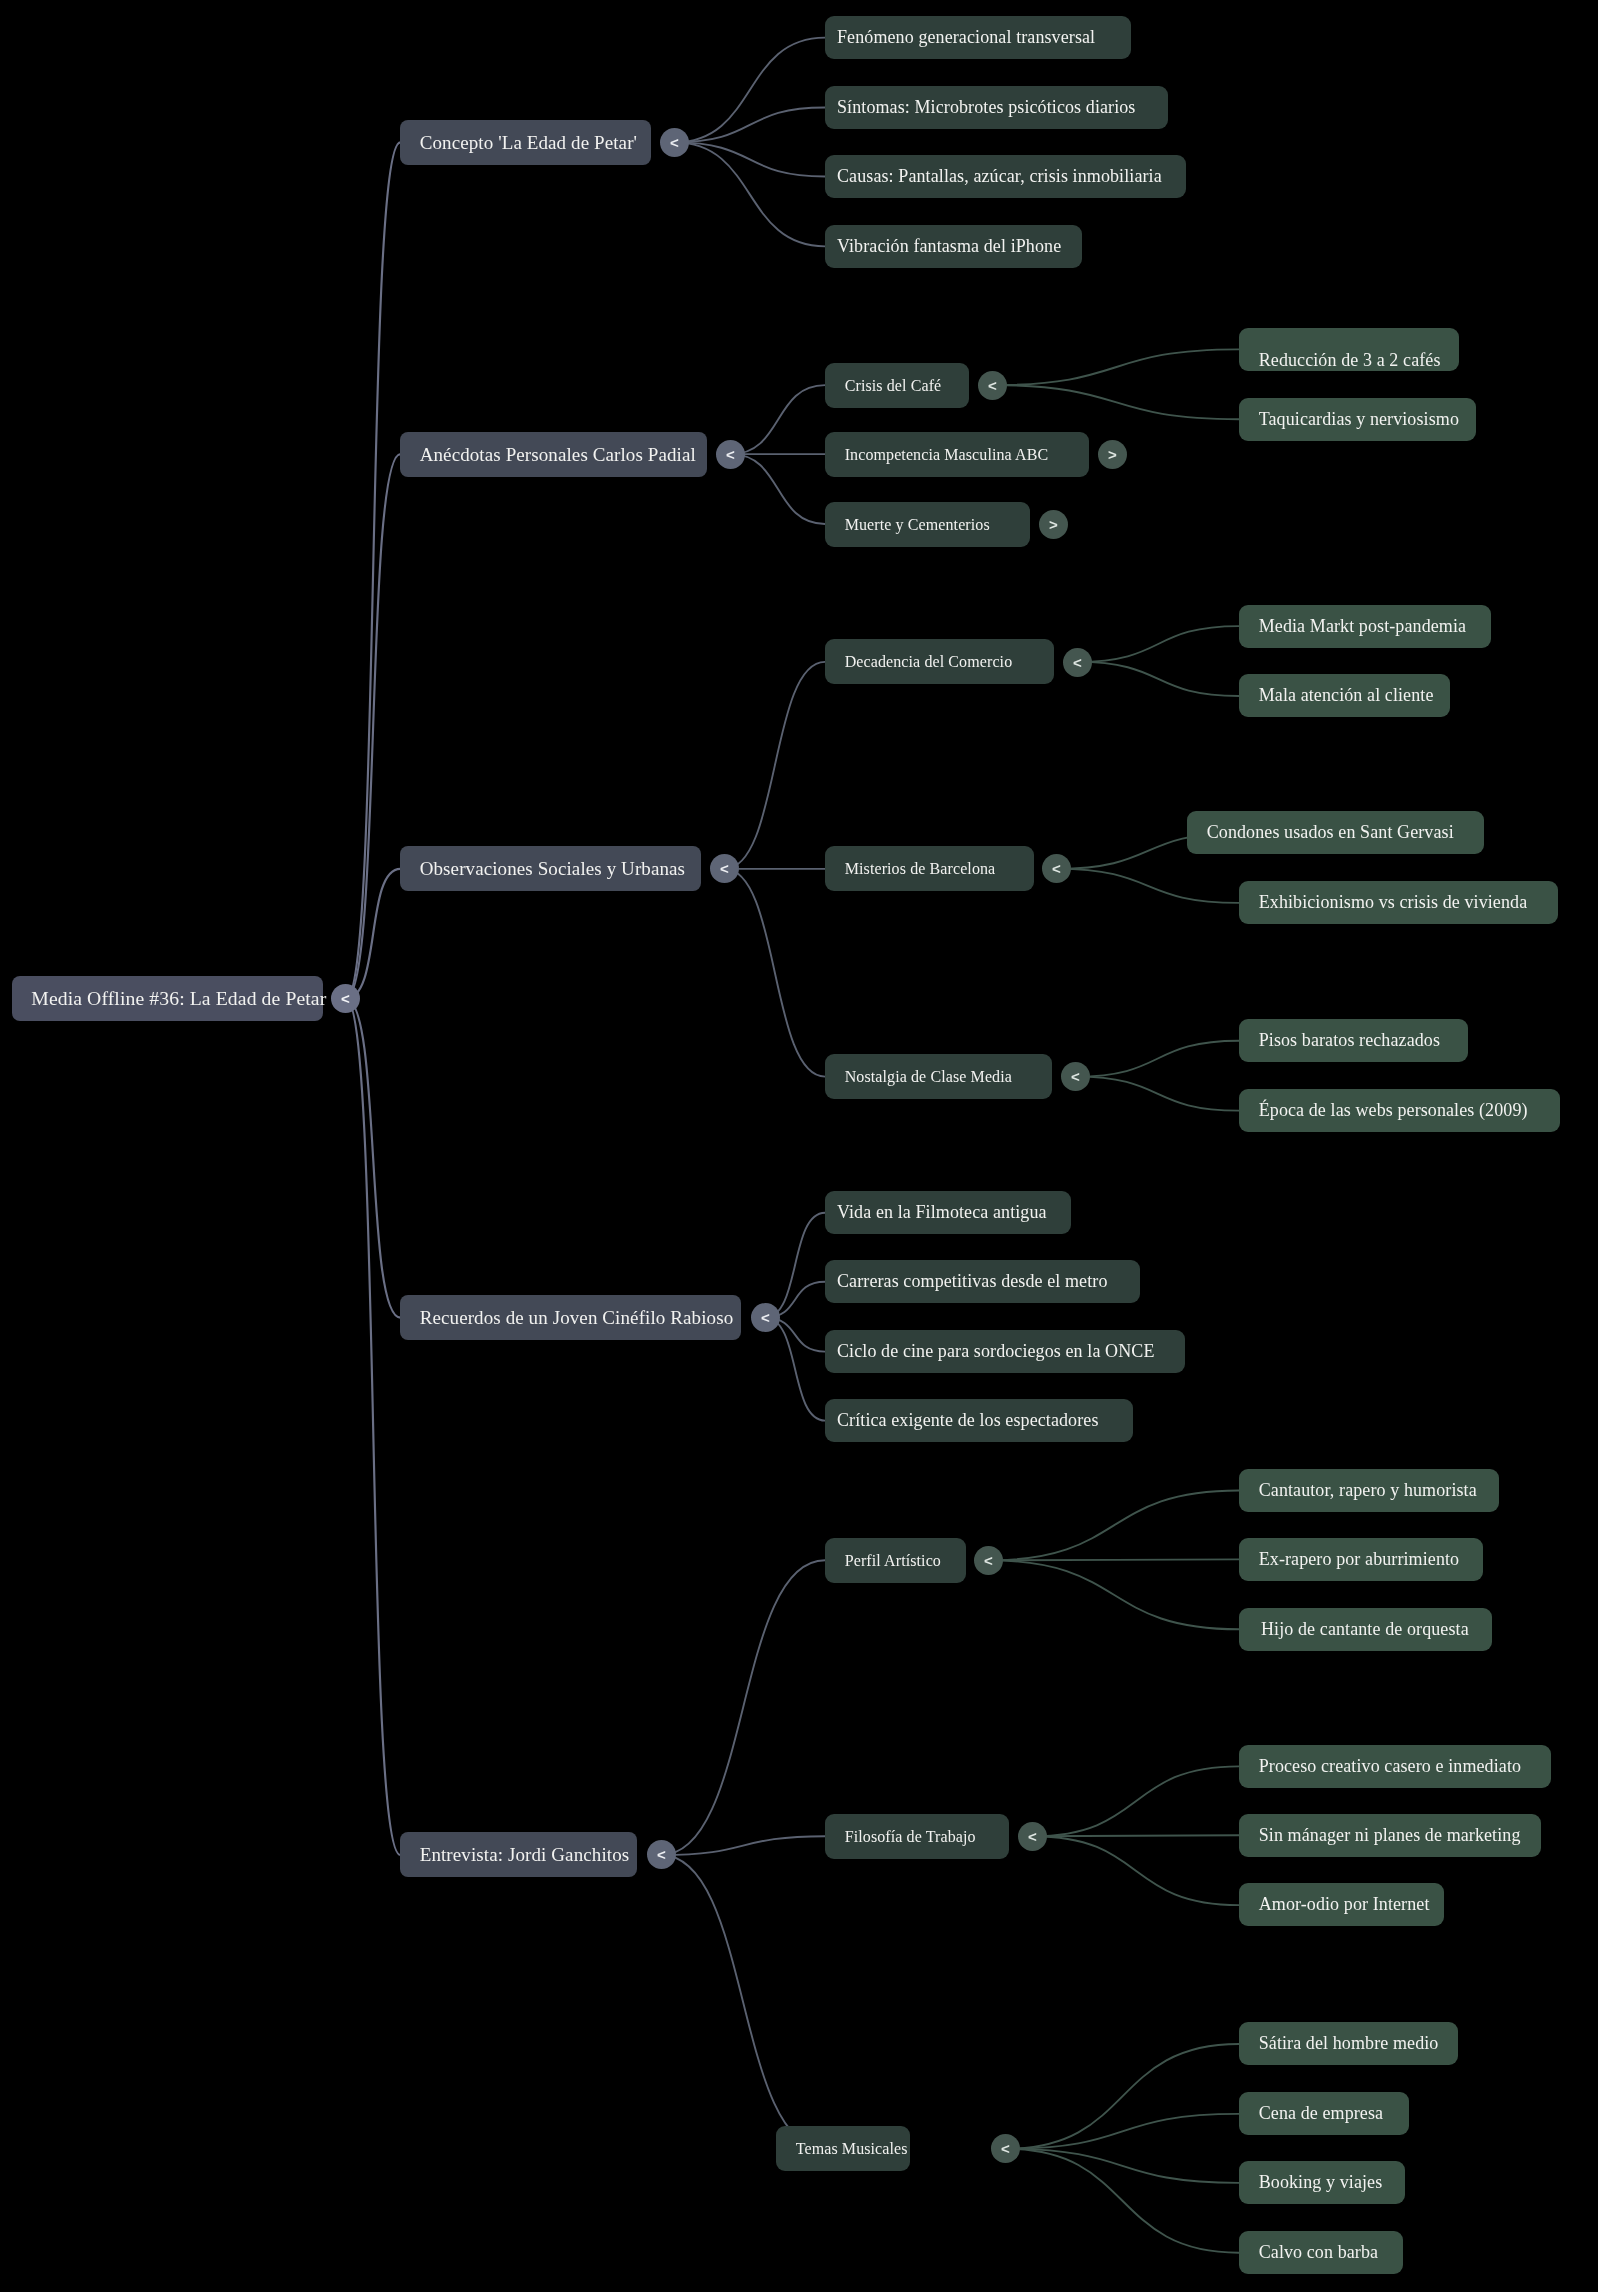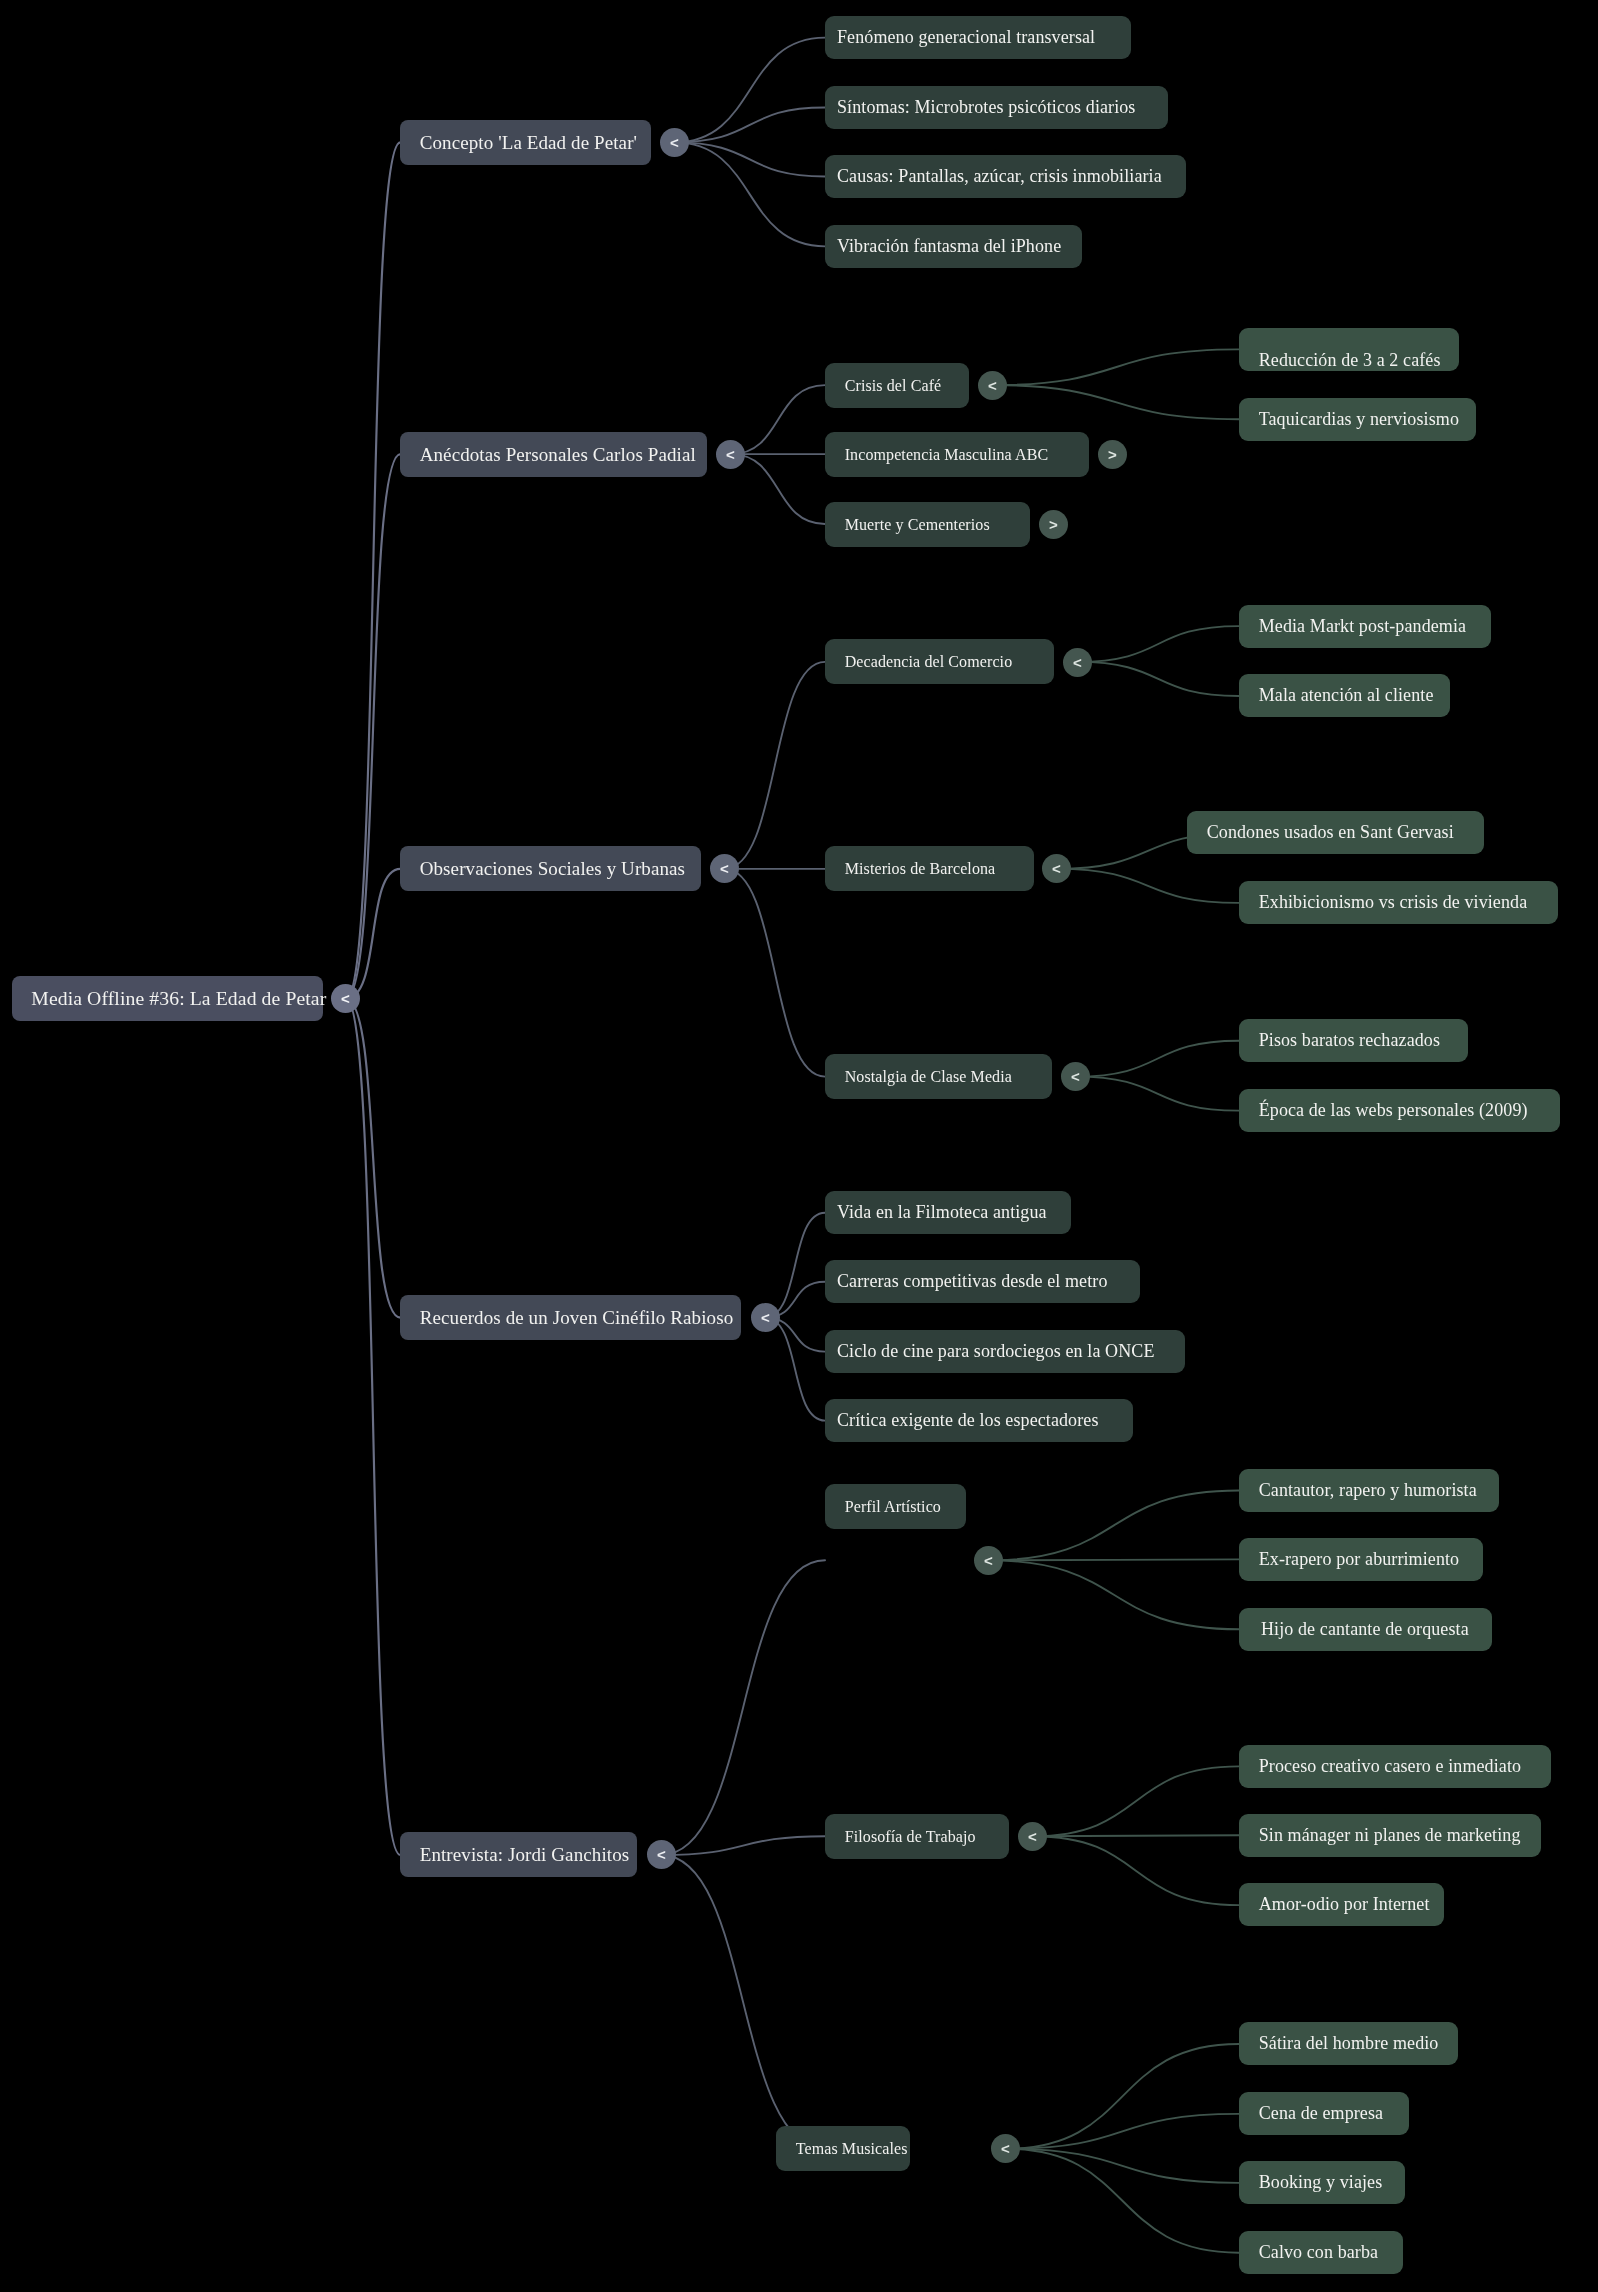--- a/index.html
+++ b/index.html
@@ -225,21 +225,21 @@
       <div class="node leaf" style="left: 825px; top: 1330px; width: 360px; height: 43px;">
         <span>Ciclo de cine para sordociegos en la ONCE</span>
       </div>
       <div class="node leaf" style="left: 825px; top: 1399px; width: 308px; height: 43px;">
         <span>Crítica exigente de los espectadores</span>
       </div>
       <div class="node branch" style="left: 400px; top: 1832px; width: 237px; height: 45px;">
         <span>Entrevista: Jordi Ganchitos</span>
       </div>
       <div class="toggle tg-branch" style="left: 647px; top: 1840px;">&lt;</div>
-      <div class="node sub" style="left: 825px; top: 1484px; width: 141px; height: 45px;">
+      <div class="node sub" style="left: 825px; top: 1538px; width: 141px; height: 45px;">
         <span>Perfil Artístico</span>
       </div>
       <div class="toggle tg-sub" style="left: 974px; top: 1546px;">&lt;</div>
       <div class="node leaf3" style="left: 1239px; top: 1469px; width: 260px; height: 43px;">
         <span>Cantautor, rapero y humorista</span>
       </div>
       <div class="node leaf3" style="left: 1239px; top: 1538px; width: 244px; height: 43px;">
         <span>Ex-rapero por aburrimiento</span>
       </div>
       <div class="node leaf3" style="left: 1239px; top: 1608px; width: 253px; height: 43px; padding-left: 22px;">

